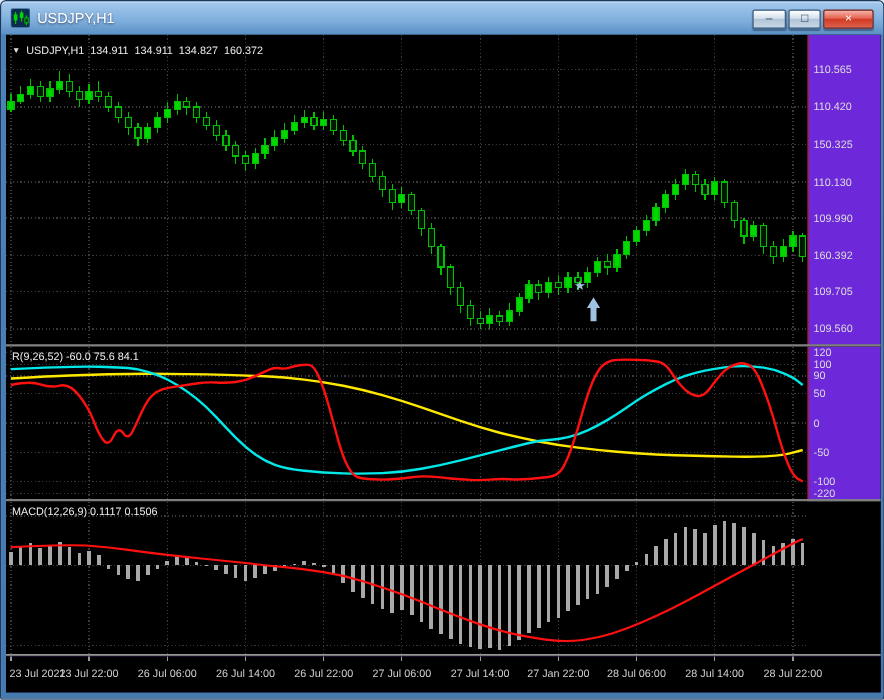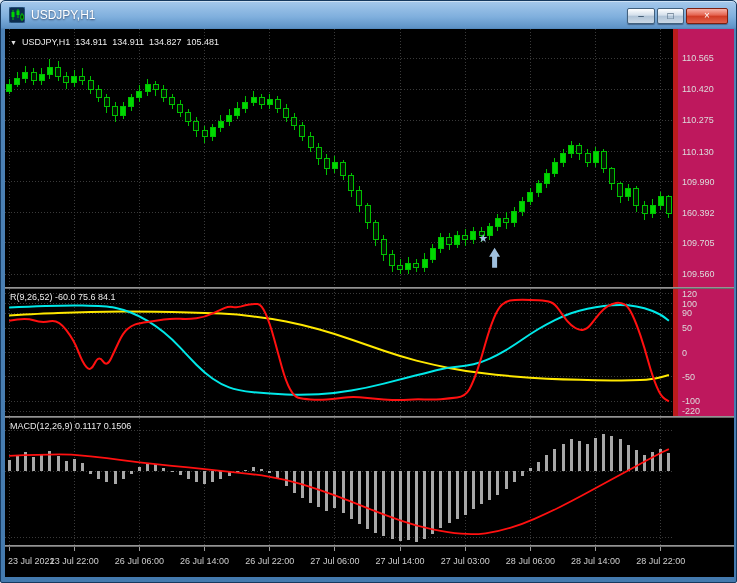--- a/index.html
+++ b/index.html
@@ -18,21 +18,21 @@
   .winbtn.min{width:28px;} .winbtn.max{width:27px;}
   .winbtn.close{width:42px;color:#fff;border-color:#7c1f10;
     background:linear-gradient(180deg,#f7b3a8,#e4614d 45%,#cf3a22 50%,#e0624d);}
   .client{position:absolute;left:4px;top:28px;width:729px;height:548px;background:#000;overflow:hidden;}
   .row{position:absolute;left:0;width:729px;}
   #row-main{top:0;height:258px;} #row-p1{top:260px;height:127px;} #row-p2{top:389px;height:127px;}
   .sep{position:absolute;left:0;width:729px;height:2px;background:linear-gradient(180deg,#a8a8a8,#565656);}
   #sep1{top:258px;} #sep2{top:387px;} #sep3{top:516px;}
   #timebar{position:absolute;left:0;top:518px;width:729px;height:30px;background:#4c1d95;}
   .plot{position:absolute;left:0;top:0;display:block;background:#000;}
-  .axis{position:absolute;left:668px;top:0;width:61px;height:100%;border-left:5px solid #b91c1c;background:#be185d;padding-left:36px;}
+  .axis{position:absolute;left:668px;top:0;width:61px;height:100%;border-left:1px solid #b91c1c;background:#6d28d9;padding-left:36px;}
   .axis-label{position:absolute;left:4px;font-size:9px;line-height:10px;color:#dcdcdc;white-space:nowrap;}
   .time-label{position:absolute;top:9px;font-size:9px;line-height:10px;color:#cfcfcf;white-space:nowrap;}
   .legend{position:absolute;left:5px;display:flex;gap:5px;font-size:9px;line-height:11px;color:#ececec;z-index:3;}
   #legend-main{top:8px;} .legend .tri{font-size:7px;color:#e0e0e0;} 
   #row-p1 .legend,#row-p2 .legend{top:3px;}
 </style>
 </head>
 <body>
 
 <div class="window">
@@ -255,34 +255,34 @@
             <rect x="661.4" y="167.7" width="5" height="17.2" fill="#001800" stroke="#00c000" stroke-width="1"></rect>
           </g>
           <g>
             <text x="478.2" y="212.6" font-size="11" font-family="DejaVu Sans, sans-serif" fill="#9fc0de" text-anchor="middle">★</text>
             <polygon fill="#9fc0de" points="489.6,218.7 484.1,227.7 487.1,227.7 487.1,238.7 492.1,238.7 492.1,227.7 495.1,227.7"></polygon>
           </g>
         </svg>
       <div class="axis" id="axis-main">
           <div class="axis-label" style="top:24px">110.565</div>
           <div class="axis-label" style="top:55.2px">110.420</div>
-          <div class="axis-label" style="top:86.4px">110.275</div>
+          <div class="axis-label" style="top:86.4px">150.325</div>
           <div class="axis-label" style="top:117.6px">110.130</div>
           <div class="axis-label" style="top:147.7px">109.990</div>
           <div class="axis-label" style="top:178.8px">160.392</div>
           <div class="axis-label" style="top:208.9px">109.705</div>
           <div class="axis-label" style="top:240.1px">109.560</div>
         </div>
       <div class="legend" id="legend-main">
         <span class="tri">▼</span>
         <span>USDJPY,H1</span>
         <span>134.911</span>
         <span>134.911</span>
         <span>134.827</span>
-        <span>105.481</span>
+        <span>160.372</span>
       </div>
     </div>
 
     <div class="sep" id="sep1"></div>
 
     <div class="row" id="row-p1">
       <svg id="svg-p1" class="plot" width="668" height="127" viewBox="0 0 668 127">
           <g shape-rendering="crispEdges">
             <line x1="4.1" y1="0" x2="4.1" y2="127" stroke="#3a3a3a" stroke-width="1" stroke-dasharray="1,2"></line>
             <line x1="69.2" y1="0" x2="69.2" y2="127" stroke="#3a3a3a" stroke-width="1" stroke-dasharray="1,2"></line>
@@ -454,20 +454,20 @@
             <line x1="655.8" y1="0" x2="655.8" y2="4" stroke="#9a9a9a" stroke-width="1"></line>
           </g>
         </svg>
     <div class="time-label" style="left: 3px; transform: none;">23 Jul 2021</div>
         <div class="time-label" style="left: 69.2px; transform: translateX(-50%);">23 Jul 22:00</div>
         <div class="time-label" style="left: 134.4px; transform: translateX(-50%);">26 Jul 06:00</div>
         <div class="time-label" style="left: 199.6px; transform: translateX(-50%);">26 Jul 14:00</div>
         <div class="time-label" style="left: 264.8px; transform: translateX(-50%);">26 Jul 22:00</div>
         <div class="time-label" style="left: 329.9px; transform: translateX(-50%);">27 Jul 06:00</div>
         <div class="time-label" style="left: 395.1px; transform: translateX(-50%);">27 Jul 14:00</div>
-        <div class="time-label" style="left: 460.3px; transform: translateX(-50%);">27 Jul 03:00</div>
+        <div class="time-label" style="left: 460.3px; transform: translateX(-50%);">27 Jan 22:00</div>
         <div class="time-label" style="left: 525.4px; transform: translateX(-50%);">28 Jul 06:00</div>
         <div class="time-label" style="left: 590.6px; transform: translateX(-50%);">28 Jul 14:00</div>
         <div class="time-label" style="left: 655.8px; transform: translateX(-50%);">28 Jul 22:00</div>
       </div>
 
   </div>
 </div>
 
 </body></html>

